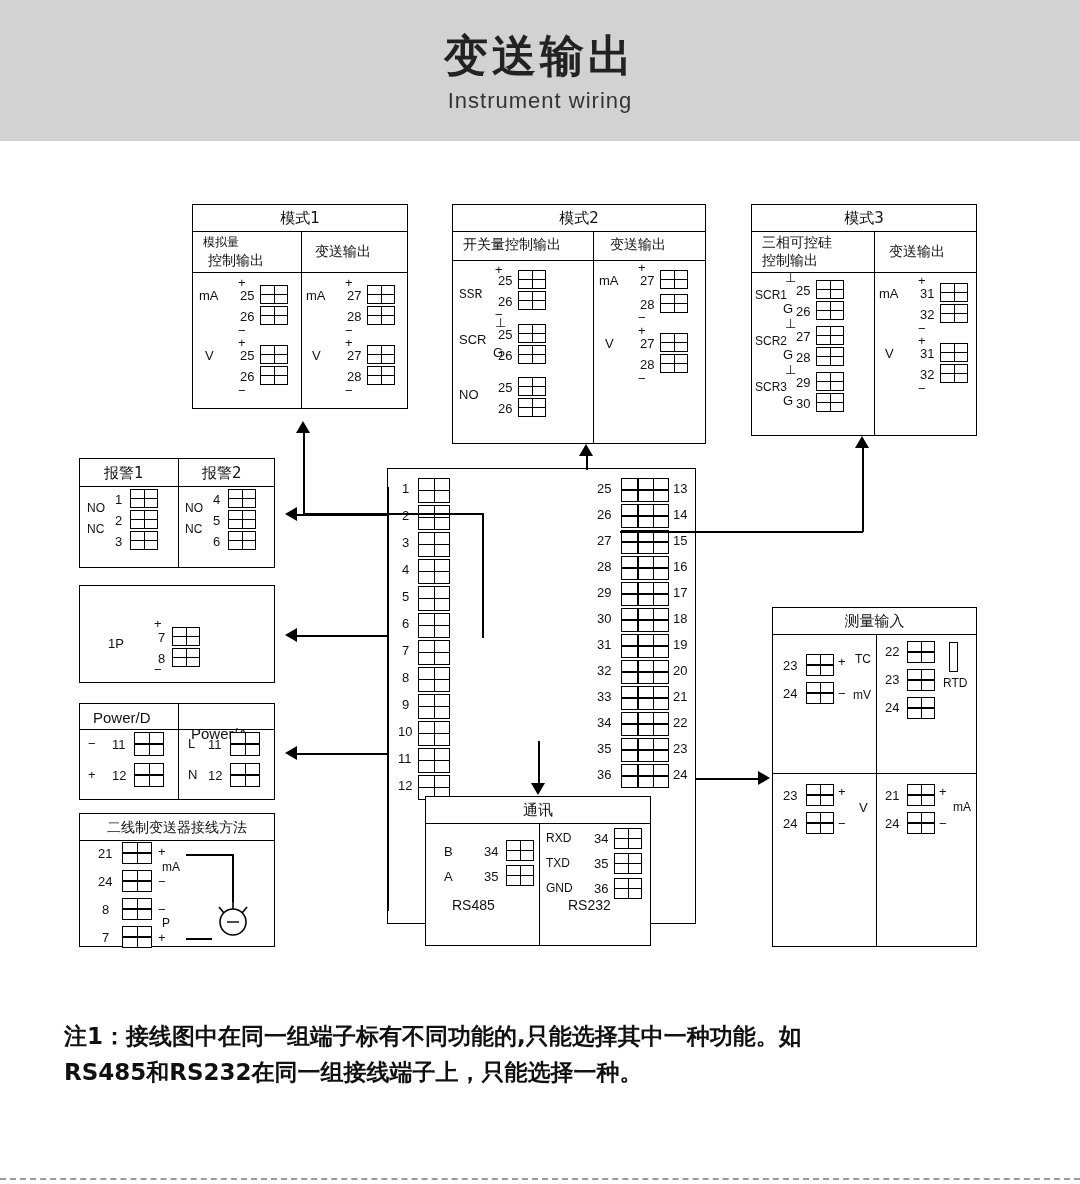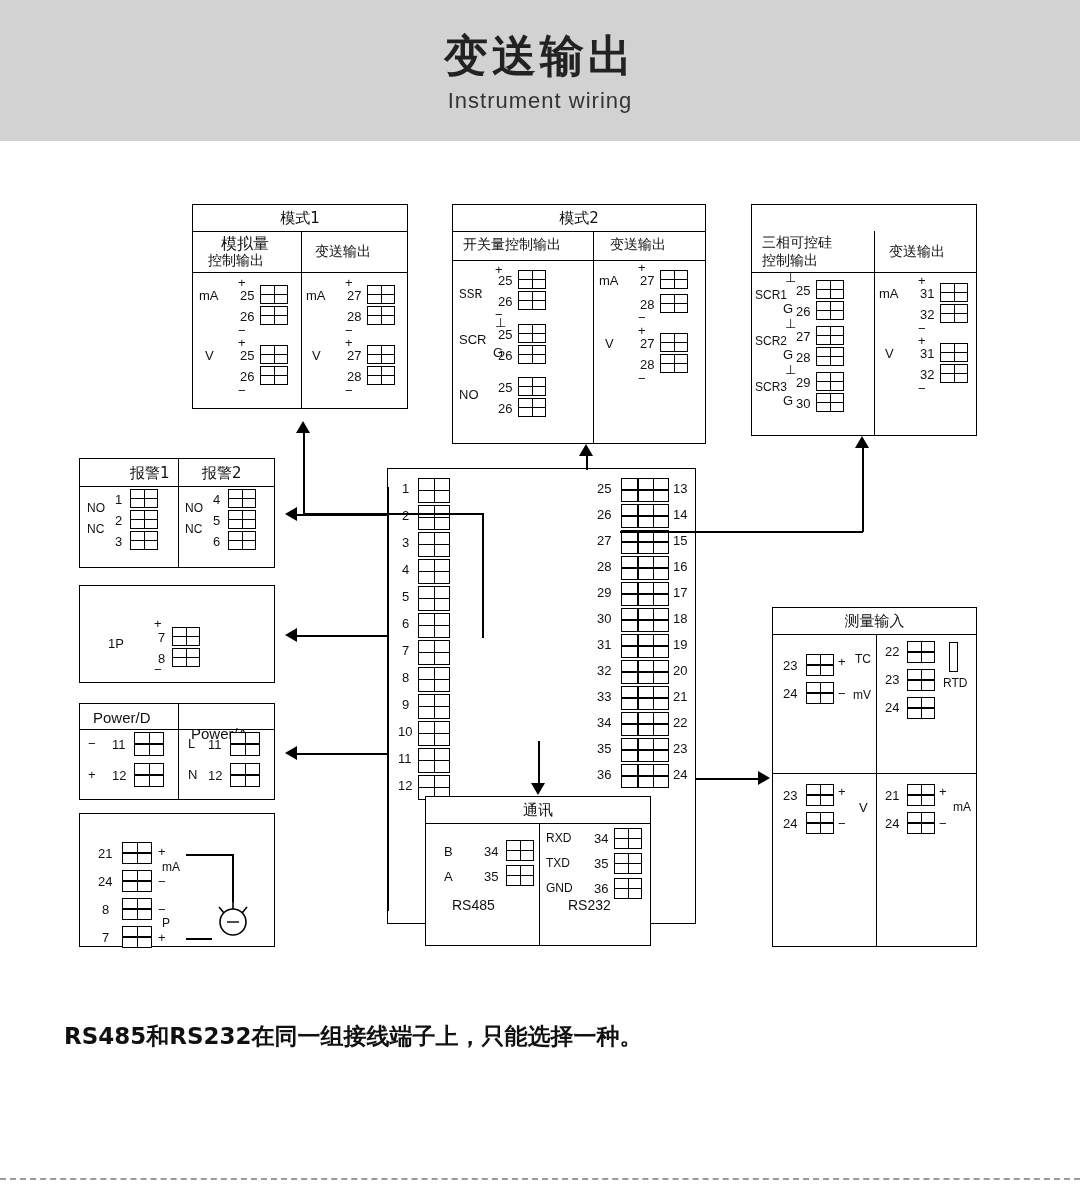--- a/index.html
+++ b/index.html
@@ -59,21 +59,21 @@
   <h1>变送输出</h1>
   <h2>Instrument wiring</h2>
 </div>
 
 <div class="canvas">
 
   <div class="box" style="left:192px;top:63px;width:216px;height:205px;">
     <div class="title">模式1</div>
     <div class="vsplit" style="left:108px;top:26px;"></div>
     <div class="hsplit" style="top:67px;"></div>
-    <div class="lbl cn" style="left:28px;top:29px;font-size:16px;">模拟量</div>
+    <div class="lbl cn" style="left:10px;top:29px;font-size:12px;">模拟量</div>
     <div class="lbl cn" style="left:15px;top:47px;font-size:14px;">控制输出</div>
     <div class="lbl cn" style="left:122px;top:38px;font-size:14px;">变送输出</div>
 
     <div class="lbl" style="left:45px;top:70px;">+</div>
     <div class="lbl" style="left:6px;top:83px;">mA</div>
     <div class="num" style="left:47px;top:83px;">25</div>
     <div class="term2" style="left:67px;top:80px;width:28px;height:19px;">
         <i style="left:50%"></i>
         <u></u>
       </div>
@@ -197,20 +197,21 @@
       </div>
     <div class="num" style="left:187px;top:152px;">28</div>
     <div class="term2" style="left:207px;top:149px;width:28px;height:19px;">
         <i style="left:50%"></i>
         <u></u>
       </div>
     <div class="lbl" style="left:185px;top:166px;">−</div>
   </div>
 
   <div class="box" style="left:751px;top:63px;width:226px;height:232px;">
+    <div class="title">模式3</div>
     <div class="vsplit" style="left:122px;top:26px;"></div>
     <div class="hsplit" style="top:67px;"></div>
     <div class="lbl cn" style="left:10px;top:29px;font-size:14px;">三相可控硅</div>
     <div class="lbl cn" style="left:10px;top:47px;font-size:14px;">控制输出</div>
     <div class="lbl cn" style="left:137px;top:38px;font-size:14px;">变送输出</div>
 
     <div class="lbl" style="left:33px;top:65px;">⊥</div>
     <div class="lbl" style="left:3px;top:83px;font-size:12px;">SCR1</div>
     <div class="num" style="left:44px;top:78px;">25</div>
     <div class="term2" style="left:64px;top:75px;width:28px;height:19px;">
@@ -277,21 +278,21 @@
     <div class="term2" style="left:188px;top:159px;width:28px;height:19px;">
         <i style="left:50%"></i>
         <u></u>
       </div>
     <div class="lbl" style="left:166px;top:176px;">−</div>
   </div>
 
   <div class="box" style="left:79px;top:317px;width:196px;height:110px;">
     <div class="vsplit" style="left:98px;top:0;"></div>
     <div class="hsplit" style="top:27px;"></div>
-    <div class="lbl cn" style="left:24px;top:5px;font-size:15px;margin-left:26px;">报警1</div>
+    <div class="lbl cn" style="left:24px;top:5px;font-size:15px;">报警1</div>
     <div class="lbl cn" style="left:122px;top:5px;font-size:15px;">报警2</div>
 
     <div class="num" style="left:35px;top:33px;">1</div>
     <div class="term2" style="left:50px;top:30px;width:28px;height:19px;">
         <i style="left:50%"></i>
         <u></u>
       </div>
     <div class="lbl" style="left:7px;top:42px;font-size:12px;">NO</div>
     <div class="num" style="left:35px;top:54px;">2</div>
     <div class="term2" style="left:50px;top:51px;width:28px;height:19px;">
@@ -367,20 +368,21 @@
       </div>
     <div class="lbl" style="left:108px;top:63px;">N</div>
     <div class="num" style="left:128px;top:64px;">12</div>
     <div class="term2" style="left:150px;top:59px;width:30px;height:24px;">
         <i style="left:50%"></i>
         <u></u>
       </div>
   </div>
 
   <div class="box" style="left:79px;top:672px;width:196px;height:134px;">
+    <div class="title" style="font-size:14px;">二线制变送器接线方法</div>
     <div class="num" style="left:18px;top:32px;">21</div>
     <div class="term2" style="left:42px;top:28px;width:30px;height:22px;">
         <i style="left:50%"></i>
         <u></u>
       </div>
     <div class="lbl" style="left:78px;top:30px;">+</div>
     <div class="lbl" style="left:82px;top:46px;font-size:12px;">mA</div>
     <div class="num" style="left:18px;top:60px;">24</div>
     <div class="term2" style="left:42px;top:56px;width:30px;height:22px;">
         <i style="left:50%"></i>
@@ -706,15 +708,16 @@
 
   <div class="ln lnh" style="left:696px;top:637px;width:64px;"></div>
   <div class="arrow ar-r" style="left:758px;top:630px;"></div>
 
   <div class="ln lnv" style="left:538px;top:642px;height:0px;"></div>
   <div class="ln lnv" style="left:538px;top:600px;height:43px;"></div>
   <div class="arrow ar-d" style="left:531px;top:642px;"></div>
 </div>
 
 <div class="notes">
+  <div>注1：接线图中在同一组端子标有不同功能的,只能选择其中一种功能。如</div>
   <div>RS485和RS232在同一组接线端子上，只能选择一种。</div>
 </div>
 <div class="dashed"></div>
 
 </body></html>

